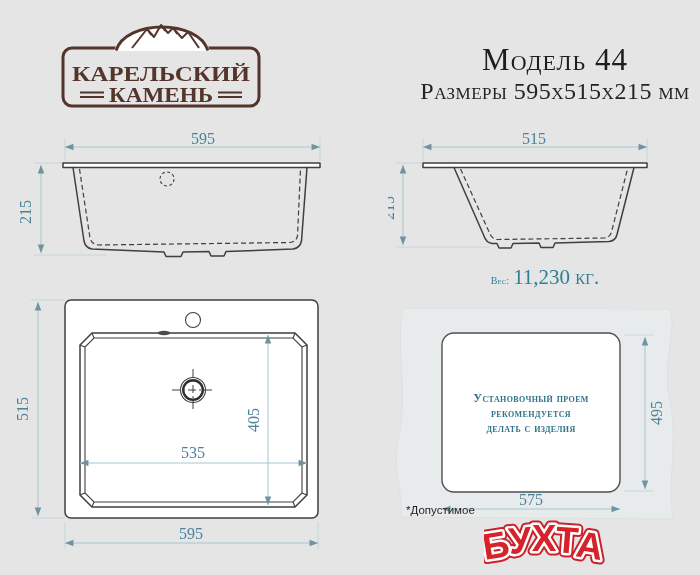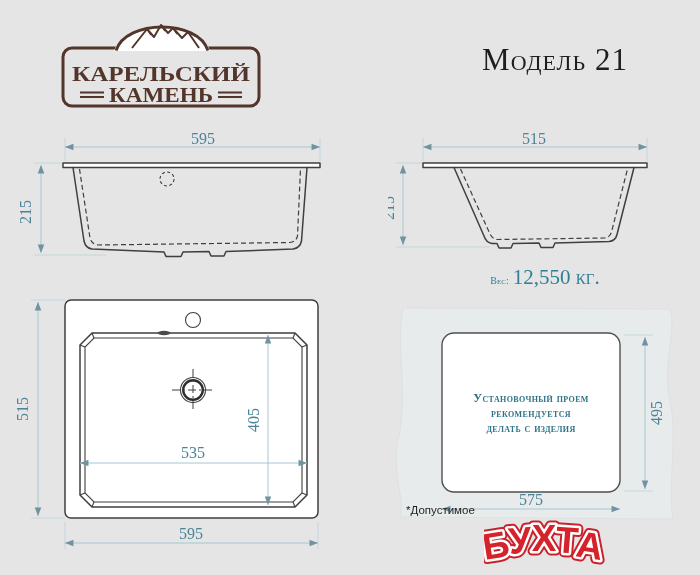--- a/index.html
+++ b/index.html
@@ -66,21 +66,22 @@
       <polyline points="82,36 97,17 104,25 111,13 118,21 123,16 132,26 138,20 149,36" stroke="#53352b" stroke-width="2" fill="none" stroke-linejoin="round"></polyline>
       <path d="M97,17 L101,23 M111,13 L115,19 M123,16 L127,22" stroke="#53352b" stroke-width="1.4" fill="none"></path>
     </g>
     <text x="111" y="69" text-anchor="middle" class="brandtxt" font-size="22" textLength="178" lengthAdjust="spacingAndGlyphs">КАРЕЛЬСКИЙ</text>
     <text x="111" y="90" text-anchor="middle" class="brandtxt" font-size="20" textLength="104" lengthAdjust="spacingAndGlyphs">КАМЕНЬ</text>
     <g stroke="#53352b" stroke-width="2">
       <path d="M30,80.5 H54 M30,85 H54 M168,80.5 H192 M168,85 H192"></path>
     </g>
   </svg>
 
-  <div class="abs title">Модель 21</div>
+  <div class="abs title">Модель 44</div>
+  <div class="abs subtitle">Размеры 595х515х215 мм</div>
 
   <svg class="abs" style="left:20px;top:128px" width="320" height="142" viewBox="0 0 320 142">
     <line class="ext" x1="45" y1="10" x2="45" y2="33"></line>
     <line class="ext" x1="300" y1="10" x2="300" y2="33"></line>
     <line class="dim" x1="45" y1="19" x2="300" y2="19" marker-start="url(#dimarrow)" marker-end="url(#dimarrow)"></line>
     <text x="183" y="16" text-anchor="middle" class="dimtxt">595</text>
 
     <line class="ext" x1="14" y1="35" x2="43" y2="35"></line>
     <line class="ext" x1="14" y1="127" x2="86" y2="127"></line>
     <line class="dim" x1="21" y1="37" x2="21" y2="125" marker-start="url(#dimarrow)" marker-end="url(#dimarrow)"></line>
@@ -103,21 +104,21 @@
     <line class="dim" x1="15" y1="37" x2="15" y2="117" marker-start="url(#dimarrow)" marker-end="url(#dimarrow)"></line>
     <text x="6" y="80" text-anchor="middle" class="dimtxt" transform="rotate(-90 6 80)">215</text>
 
     <path class="draw whitefill" d="M35,35 H259 V39.5 H35 Z"></path>
     <path class="draw" d="M66,39.5 L96,108 Q98,114.5 104,115.5 L109,115.5 L111,120 L123,120 L125,115.5 L151,115 L153,119.5 L165,119.5 L167,115 L221,113.5 Q227.5,113 229,106.5 L246,39.5"></path>
     <path class="dash" d="M72.5,41 L102,106 Q104,111 110,111.5 L216,110 Q222,109.5 223.5,104 L239.5,41"></path>
   </svg>
 
   <div class="abs weight">
     <span class="wlbl">Вес:</span>
-    <span class="wval">12,550 кг.</span>
+    <span class="wval">11,230 кг.</span>
   </div>
 
   <svg class="abs" style="left:15px;top:293px" width="335" height="262" viewBox="0 0 335 262">
     <line class="ext" x1="16" y1="7" x2="50" y2="7"></line>
     <line class="ext" x1="16" y1="225" x2="50" y2="225"></line>
     <line class="dim" x1="23" y1="9" x2="23" y2="223" marker-start="url(#dimarrow)" marker-end="url(#dimarrow)"></line>
     <text x="13" y="116" text-anchor="middle" class="dimtxt" transform="rotate(-90 13 116)">515</text>
 
     <line class="ext" x1="50" y1="229" x2="50" y2="256"></line>
     <line class="ext" x1="303" y1="229" x2="303" y2="256"></line>

